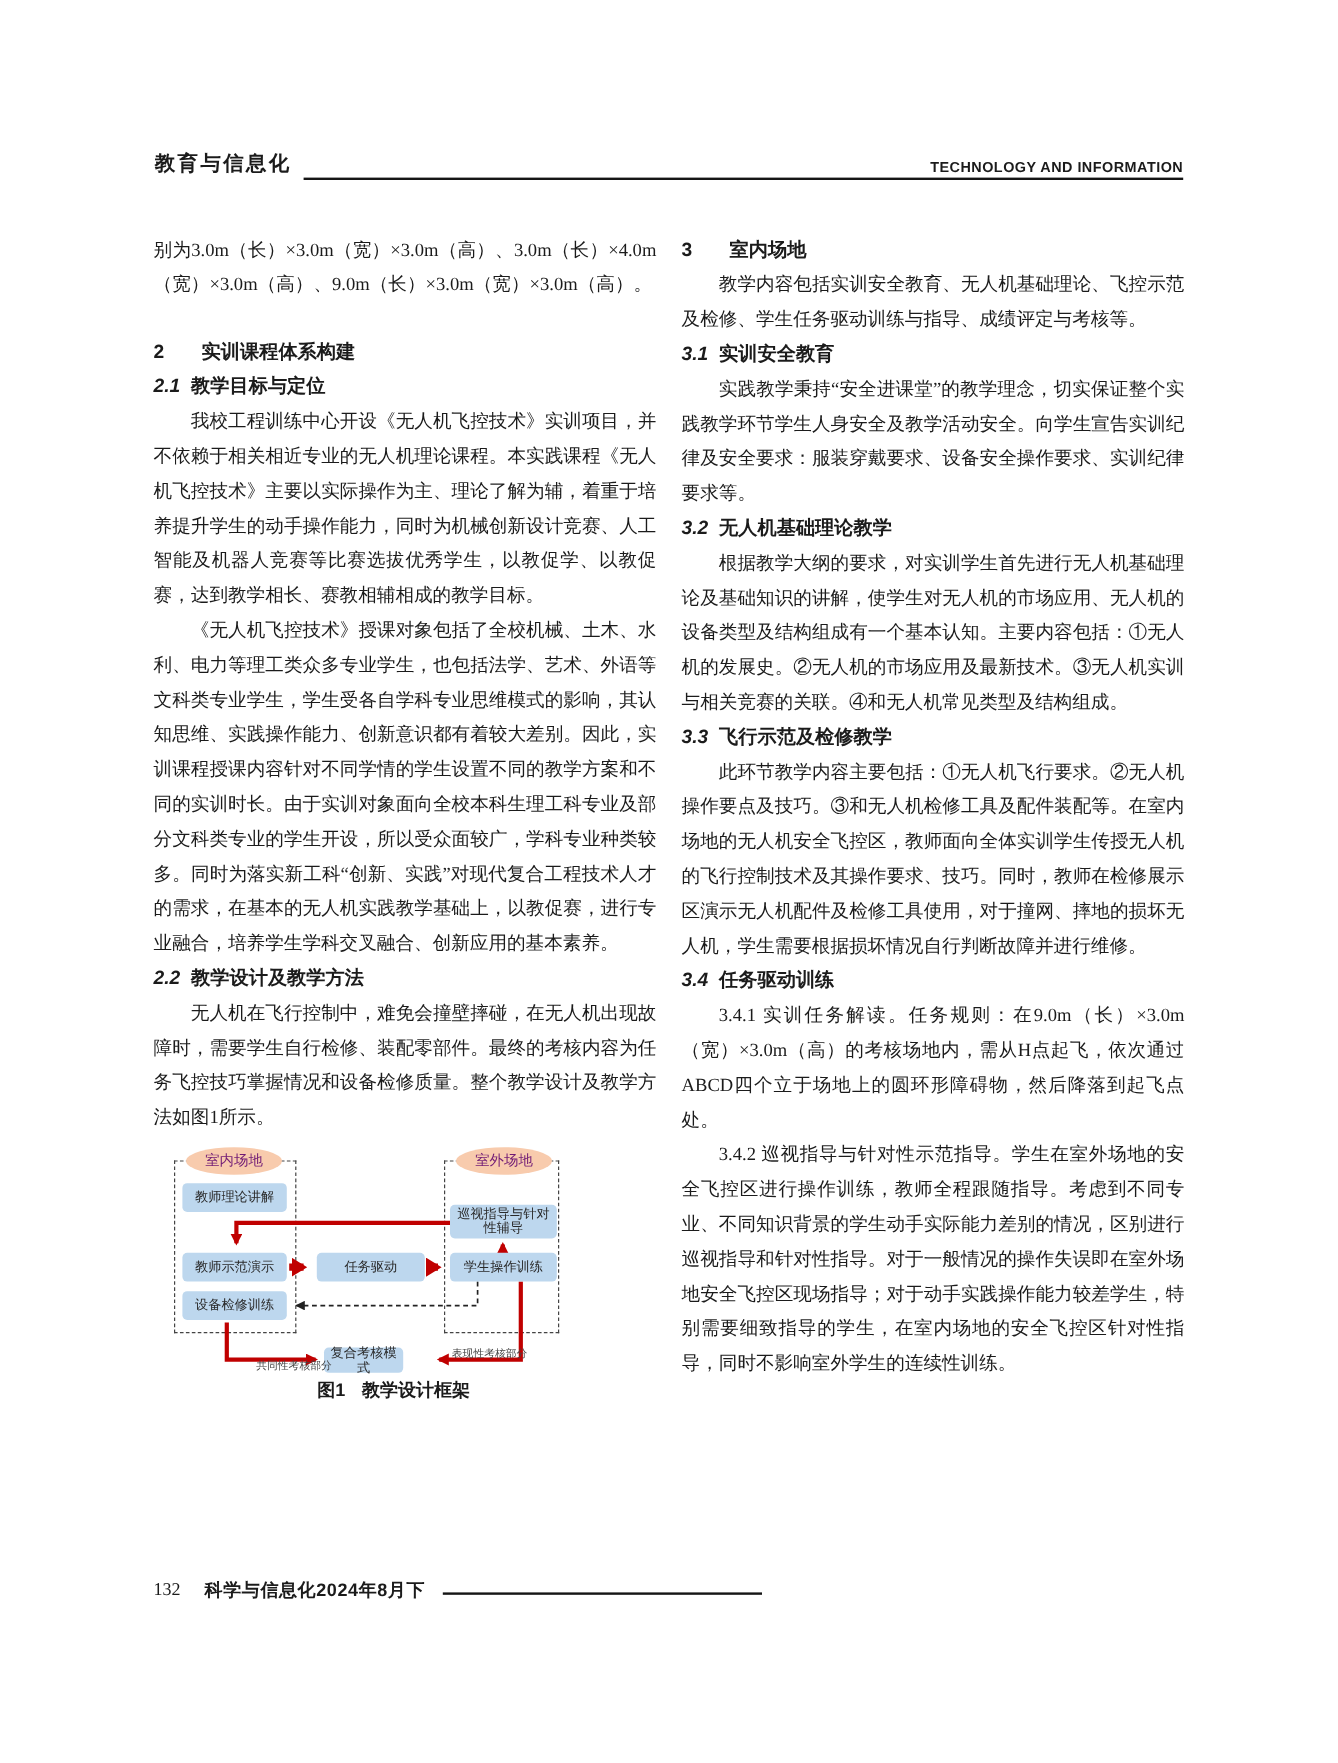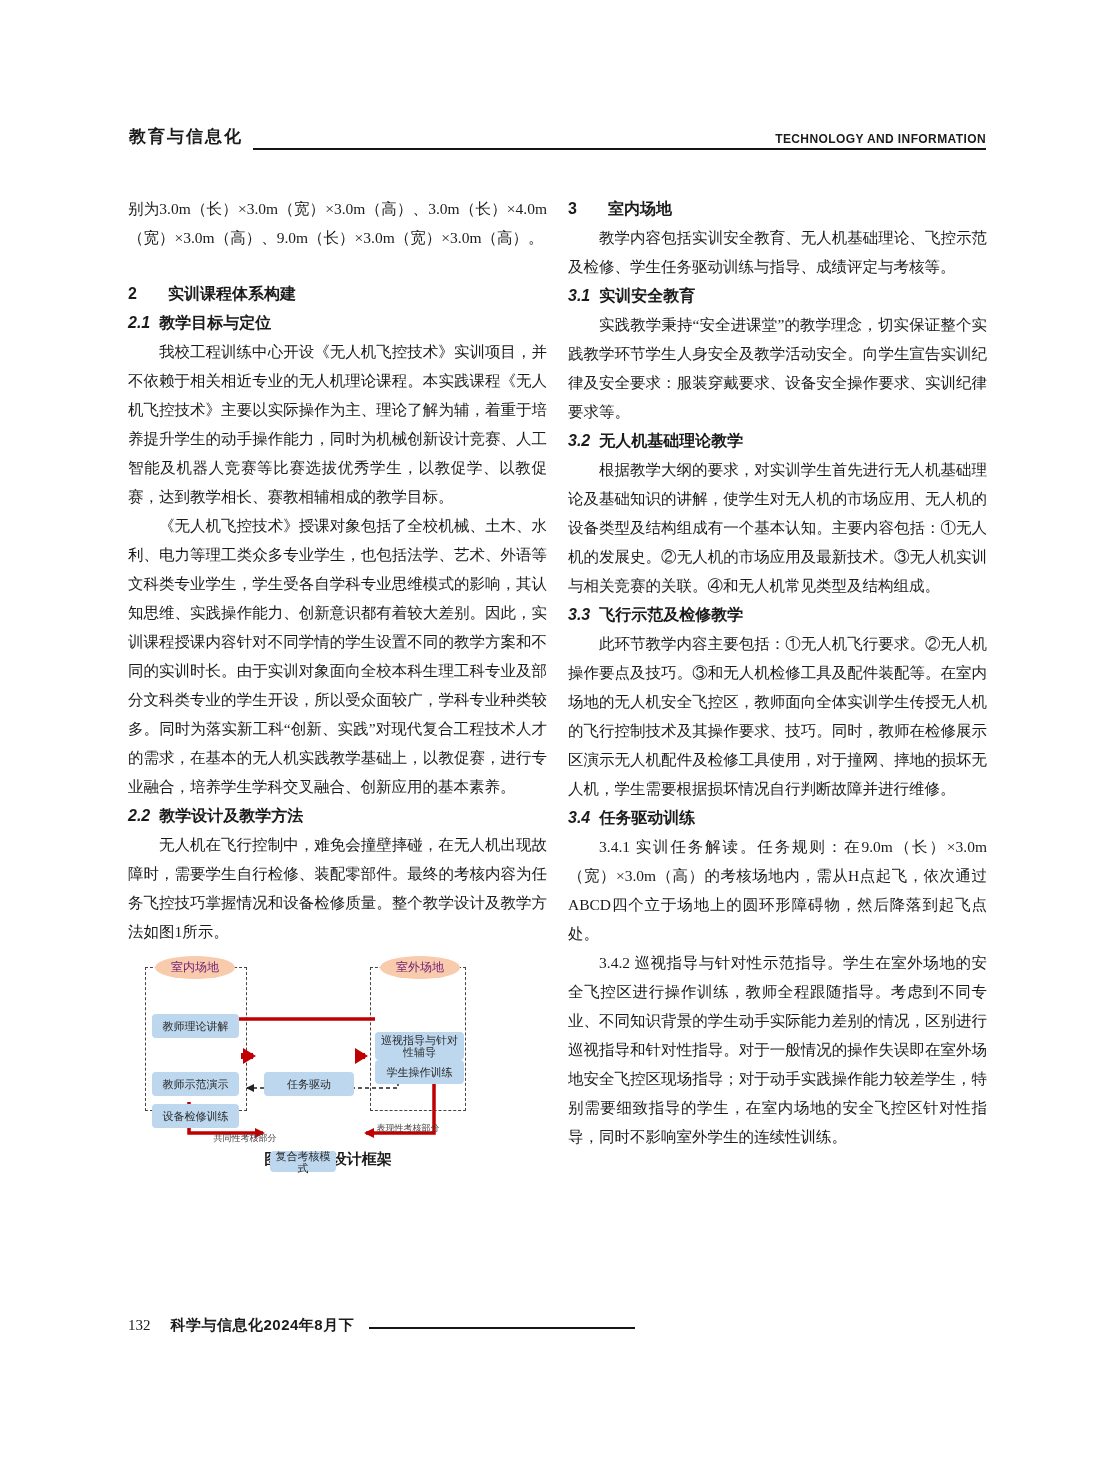--- a/index.html
+++ b/index.html
@@ -26,21 +26,21 @@
   h3 .num-sub{margin-right:9px;font-style:italic;}
 
   
   .fig{position:relative;width:400px;height:194px;margin:6px 0 0 4px;
        font-family:"Liberation Sans",sans-serif;}
   .dashedbox{position:absolute;border:1.6px dashed #444;background:transparent;}
   .ell{position:absolute;background:#f8cbad;border-radius:50%;z-index:3;
        display:flex;align-items:center;justify-content:center;font-size:12px;color:#701a75;}
   .node{position:absolute;background:#bdd7ee;border-radius:4px;z-index:2;
         display:flex;align-items:center;justify-content:center;text-align:center;
-        font-size:11px;color:#2a2a2a;line-height:12px;padding:1px;box-sizing:border-box;margin-top:28px;}
+        font-size:11px;color:#2a2a2a;line-height:12px;padding:1px;box-sizing:border-box;}
   .fig svg{position:absolute;left:0;top:0;z-index:1;}
   .edge-label{position:absolute;z-index:4;font-size:9px;color:#444;text-align:center;}
   .fig-cap{width:400px;text-align:center;font:bold 15px/22px "Liberation Sans",sans-serif;margin-top:2px;}
   .fig-cap .cap-num{margin-right:14px;}
 
   
   .footer{position:absolute;left:128px;top:1316px;display:flex;align-items:center;}
   .f-page{font-size:15px;}
   .f-journal{font:bold 15px "Liberation Sans",sans-serif;margin-left:20px;letter-spacing:.5px;}
   .f-line{width:266px;height:2px;background:#151515;margin-left:15px;margin-top:5px;}
@@ -91,21 +91,21 @@
     <div class="dashedbox" style="left:238px;top:15px;width:94px;height:142px;"></div>
 
     <div class="ell" style="left:23px;top:4px;width:80px;height:23px;">室内场地</div>
     <div class="ell" style="left:248px;top:4px;width:80px;height:23px;">室外场地</div>
 
     <div class="node" style="left:20px;top:34px;width:87px;height:24px;">教师理论讲解</div>
     <div class="node" style="left:20px;top:92px;width:87px;height:24px;">教师示范演示</div>
     <div class="node" style="left:20px;top:124px;width:87px;height:24px;">设备检修训练</div>
     <div class="node" style="left:132px;top:92px;width:90px;height:24px;">任务驱动</div>
     <div class="node" style="left:243px;top:52px;width:89px;height:28px;">巡视指导与针对性辅导</div>
-    <div class="node" style="left:243px;top:80px;width:89px;height:24px;">学生操作训练</div>
+    <div class="node" style="left:243px;top:92px;width:89px;height:24px;">学生操作训练</div>
     <div class="node" style="left:138px;top:171px;width:66px;height:21px;">复合考核模式</div>
 
     <div class="edge-label" style="left:64px;top:172px;width:98px;">共同性考核部分</div>
     <div class="edge-label" style="left:230px;top:162px;width:92px;">表现性考核部分</div>
   </div>
   <div class="fig-cap"><span class="cap-num">图1</span><span>教学设计框架</span></div>
 </div>
 
 <div class="col col-right">
   <h3><span class="num-main">3</span><span>室内场地</span></h3>

